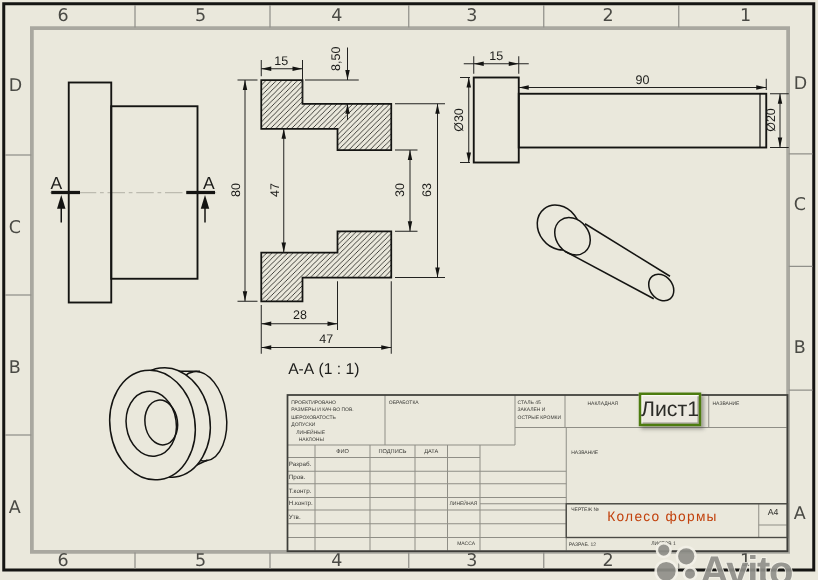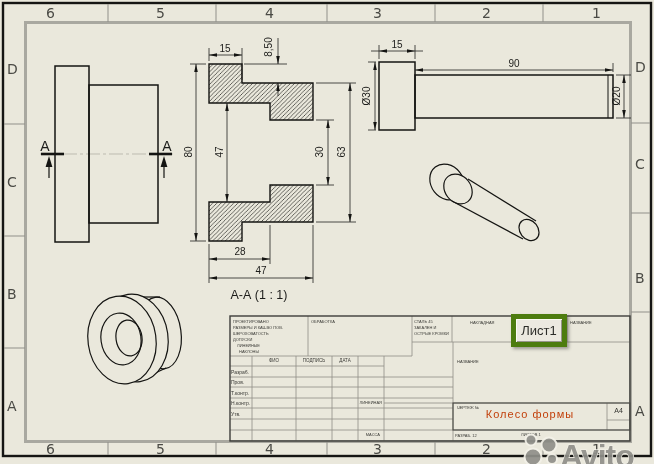--- a/index.html
+++ b/index.html
@@ -6,24 +6,24 @@
   body{width:654px;height:464px;background:#eae8dc;position:relative;overflow:hidden;
        font-family:"Liberation Sans",sans-serif;}
   .abs{position:absolute;}
   .zone{font-size:14px;color:#4a4a45;font-family:"DejaVu Sans",sans-serif;}
   .tiny{font-size:4px;line-height:5.6px;color:#3a3a36;white-space:pre;}
   .tiny2{font-size:4px;color:#3a3a36;white-space:nowrap;}
   .rowlab{font-size:5px;color:#3a3a36;white-space:nowrap;}
   .hdr{font-size:4.5px;color:#3a3a36;text-align:center;}
   .partname{font-size:11px;color:#c2410c;letter-spacing:1px;text-align:center;}
   .a4{font-size:7px;color:#33332f;text-align:center;}
-  .sheettab{background:#ece9e0;border:5px solid #4d7c0f;
+  .sheettab{background:#ece9e0;border:2px solid #4d7c0f;
     box-shadow:inset 1px 1px 0 #fbfaf4, inset -1px -1px 0 #97958c, 2px 2px 3px rgba(60,60,55,.45);
     display:flex;align-items:center;justify-content:center;
-    font-size:13px;color:#2c2c28;z-index:30;}
+    font-size:17px;color:#2c2c28;z-index:30;}
   .wm{z-index:40;opacity:.92;}
   svg text{font-family:"Liberation Sans",sans-serif;}
 </style>
 </head>
 <body>
 
 <svg class="abs" style="left:0;top:0" width="654" height="464" viewBox="0 0 654 464">
   <defs>
     <pattern id="hatch" width="4.2" height="4.2" patternUnits="userSpaceOnUse">
       <path d="M0,4.2 L4.2,0" stroke="#2a2a26" stroke-width="0.7"></path>

